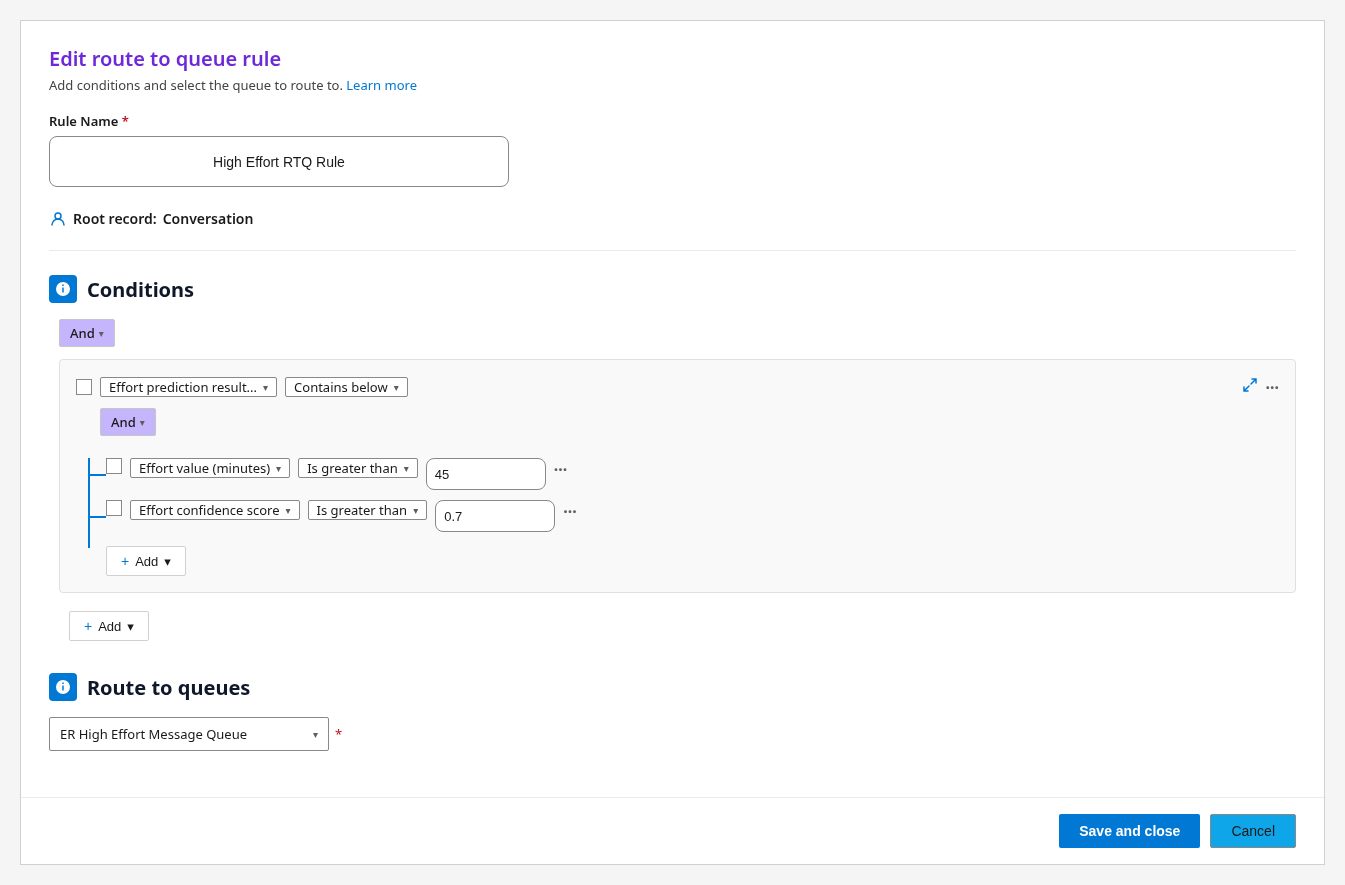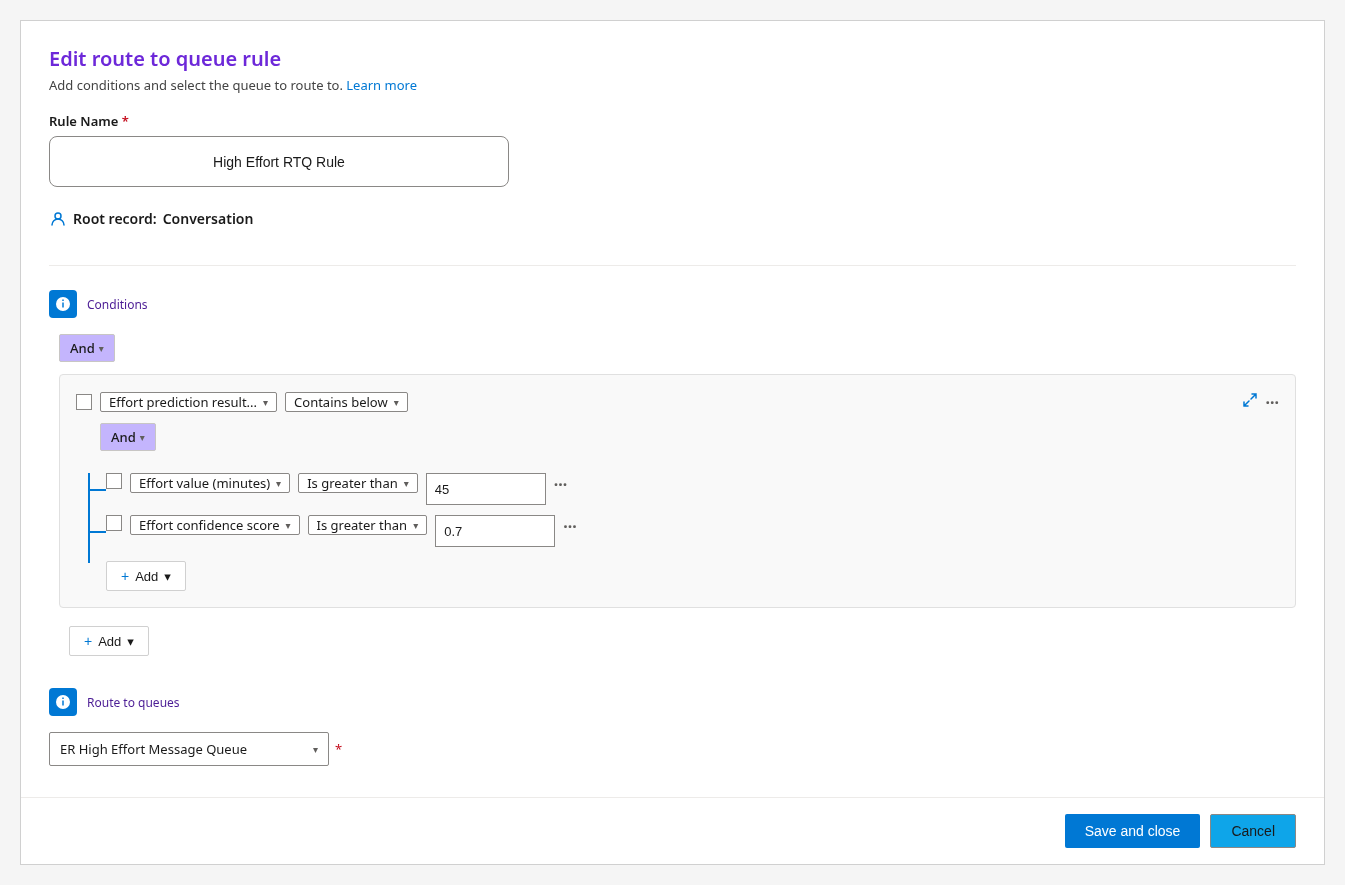--- a/index.html
+++ b/index.html
@@ -64,21 +64,21 @@
       padding-bottom: 18px;
       border-bottom: 1px solid #edebe9;
     }
     .root-record-title {
       font-size: 14px;
       font-weight: 600;
       color: #1a1a1a;
       display: flex;
       align-items: center;
       gap: 6px;
-      margin-bottom: 19px;
+      margin-bottom: 4px;
     }
     .root-icon {
       width: 18px;
       height: 18px;
       display: inline-flex;
       align-items: center;
       justify-content: center;
       color: #0078d4;
       font-size: 16px;
     }
@@ -100,23 +100,23 @@
       background: #0078d4;
       border-radius: 4px;
       display: flex;
       align-items: center;
       justify-content: center;
       color: white;
       font-size: 14px;
       flex-shrink: 0;
     }
     .section-title {
-      font-size: 12px;
-      font-weight: 400;
-      color: #4c1d95;
+      font-size: 20px;
+      font-weight: 700;
+      color: #0f172a;
     }
 
     .conditions-area {
       margin-left: 10px;
     }
     .and-badge {
       display: inline-flex;
       align-items: center;
       gap: 4px;
       border: 1px solid #c8c6c4;
@@ -166,21 +166,21 @@
       display: flex;
       align-items: center;
       gap: 6px;
       white-space: nowrap;
     }
     .condition-select .sel-chevron { font-size: 10px; color: #605e5c; }
 
     .condition-input {
       height: 32px;
       border: 1px solid #8a8886;
-      border-radius: 0;
+      border-radius: 8px;
       padding: 0 8px;
       font-size: 13px;
       color: #1a1a1a;
       background: #fff;
       width: 120px;
     }
 
     .expand-icon {
       color: #0078d4;
       cursor: pointer;
@@ -252,21 +252,21 @@
       border-top: 1px solid #edebe9;
       background: #fff;
     }
     .btn-primary {
       background: #0078d4;
       color: #fff;
       border: none;
       border-radius: 2px;
       padding: 8px 20px;
       font-size: 14px;
-      font-weight: 400;
+      font-weight: 700;
       cursor: pointer;
     }
     .btn-secondary {
       background: #0ea5e9;
       color: #1a1a1a;
       border: 1px solid #8a8886;
       border-radius: 2px;
       padding: 8px 20px;
       font-size: 14px;
       cursor: pointer;

